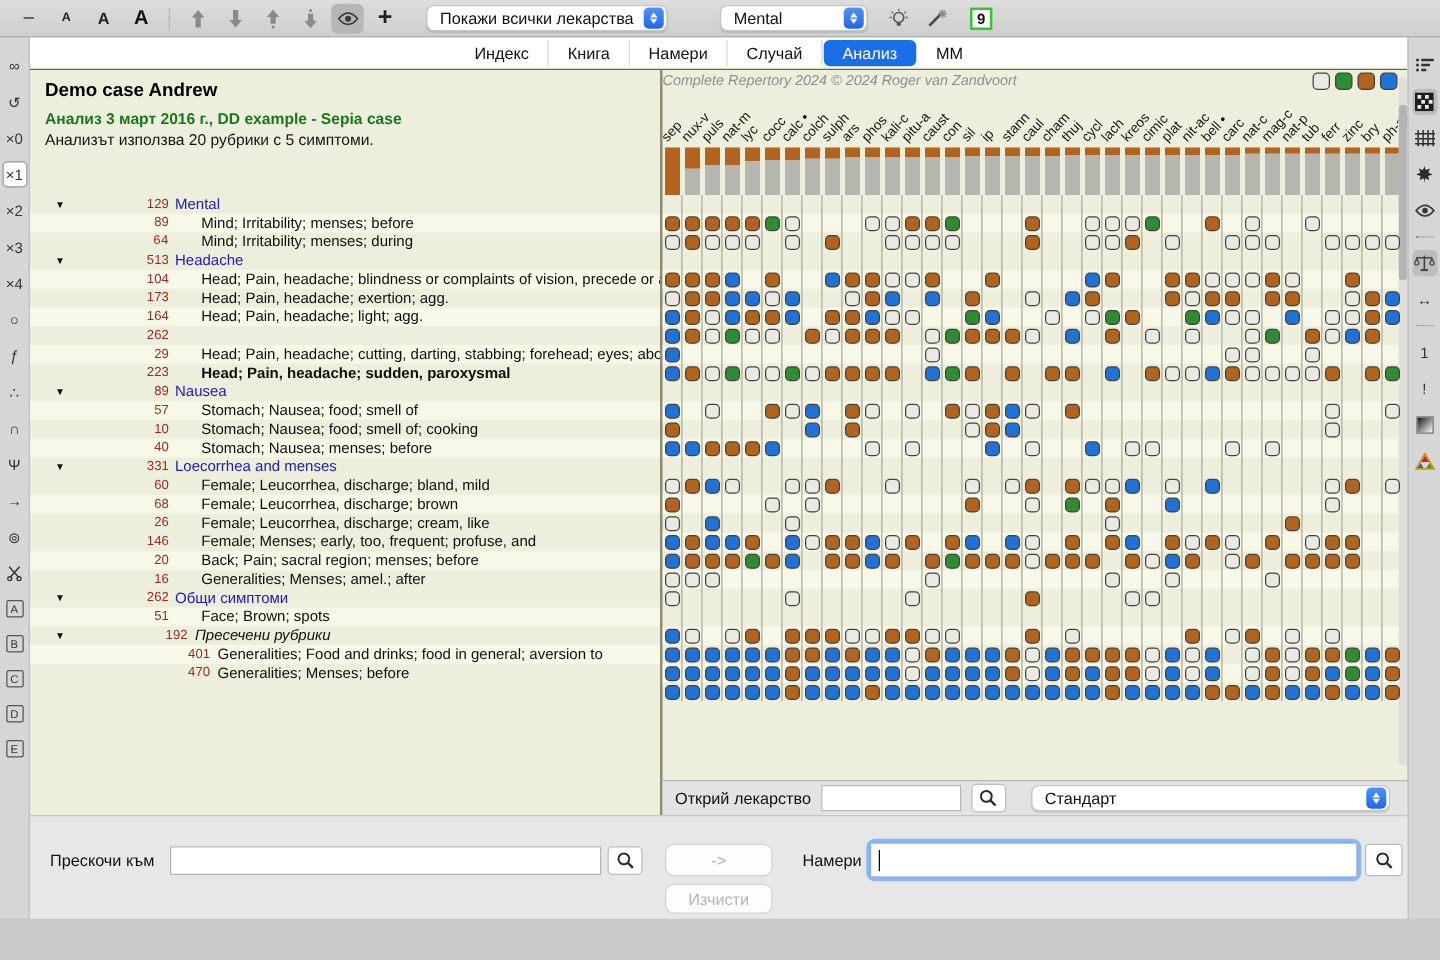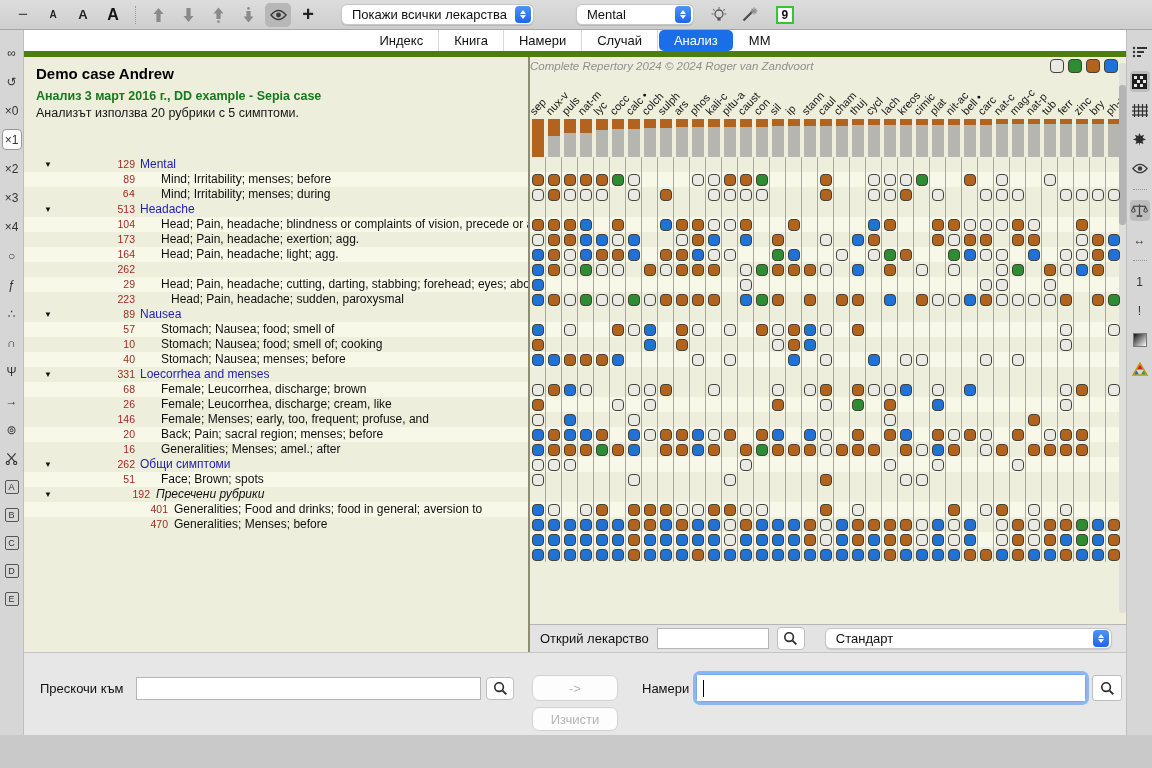--- a/index.html
+++ b/index.html
@@ -33,21 +33,21 @@
 .right-rail{width:26px;background:#d6d6d6;border-left:1px solid #bebebe;display:flex;flex-direction:column;align-items:center;padding-top:8px}
 .rail-item{width:20px;height:21px;margin:4px 0;display:flex;align-items:center;justify-content:center;font-size:12px;color:#333;border-radius:4px}
 .rail-item.active{background:#fdfdfd;border:1px solid #979797}
 .right-rail .rail-item.active{background:#bdbdbd;border:none}
 .rail-item.letterbox{width:14px;height:14px;border:1px solid #555;border-radius:2px;font-size:9px;color:#333;margin:7px 0}
 .rail-divider{width:14px;border-top:1px dotted #949494;margin:6px 0}
 .grad-sq{display:block;width:14px;height:14px;border:1px solid #777;background:linear-gradient(135deg,#141414,#fdfdfd)}
 
 
 .content{flex:1;display:flex;flex-direction:column;min-width:0}
-.tabbar{flex:0 0 26px;background:#fff;border-bottom:6px solid #4d7c0f;display:flex;align-items:center;justify-content:center}
+.tabbar{flex:0 0 26px;background:#fff;border-bottom:1px solid #4d7c0f;display:flex;align-items:center;justify-content:center}
 .tab{font-size:13px;color:#111;padding:3px 15px;border-right:1px solid #d8d8d8;cursor:default}
 .tab:last-child{border-right:none}
 .tab.active{background:var(--accent);color:#fff;border-radius:5px;border-right:none;margin:0 1px}
 
 .workarea{flex:1;display:flex;min-height:0;background:var(--panel-bg)}
 .left-panel{width:504px;position:relative;overflow:hidden;display:flex;flex-direction:column}
 .panel-header{height:100px;padding:8px 0 0 12px}
 .case-title{font-size:15px;font-weight:bold;color:#000;margin-bottom:7px}
 .case-subtitle{font-size:12.5px;font-weight:bold;color:var(--green-text);margin-bottom:3px}
 .case-info{font-size:12.5px;color:#161616}
@@ -270,21 +270,21 @@
               </div>
               <div class="row rubric">
                 <span class="cnt" style="width: 111px;">262</span>
               </div>
               <div class="row rubric band">
                 <span class="cnt" style="width: 111px;">29</span>
                 <span class="lbl" style="left: 137px;">Head; Pain, headache; cutting, darting, stabbing; forehead; eyes; above</span>
               </div>
               <div class="row rubric">
                 <span class="cnt" style="width: 111px;">223</span>
-                <span class="lbl" style="left: 147px;">Head; Pain, headache; sudden, paroxysmal</span>
+                <span class="lbl" style="left: 137px; font-weight: bold;">Head; Pain, headache; sudden, paroxysmal</span>
               </div>
               <div class="row group">
                 <span class="tri">▼</span>
                 <span class="cnt" style="width: 111px;">89</span>
                 <span class="lbl" style="left: 116px;">Nausea</span>
               </div>
               <div class="row rubric band">
                 <span class="cnt" style="width: 111px;">57</span>
                 <span class="lbl" style="left: 137px;">Stomach; Nausea; food; smell of</span>
               </div>
@@ -293,20 +293,24 @@
                 <span class="lbl" style="left: 137px;">Stomach; Nausea; food; smell of; cooking</span>
               </div>
               <div class="row rubric band">
                 <span class="cnt" style="width: 111px;">40</span>
                 <span class="lbl" style="left: 137px;">Stomach; Nausea; menses; before</span>
               </div>
               <div class="row group">
                 <span class="tri">▼</span>
                 <span class="cnt" style="width: 111px;">331</span>
                 <span class="lbl" style="left: 116px;">Loecorrhea and menses</span>
+              </div>
+              <div class="row rubric">
+                <span class="cnt" style="width: 111px;">60</span>
+                <span class="lbl" style="left: 137px;">Female; Leucorrhea, discharge; bland, mild</span>
               </div>
               <div class="row rubric band">
                 <span class="cnt" style="width: 111px;">68</span>
                 <span class="lbl" style="left: 137px;">Female; Leucorrhea, discharge; brown</span>
               </div>
               <div class="row rubric">
                 <span class="cnt" style="width: 111px;">26</span>
                 <span class="lbl" style="left: 137px;">Female; Leucorrhea, discharge; cream, like</span>
               </div>
               <div class="row rubric">

